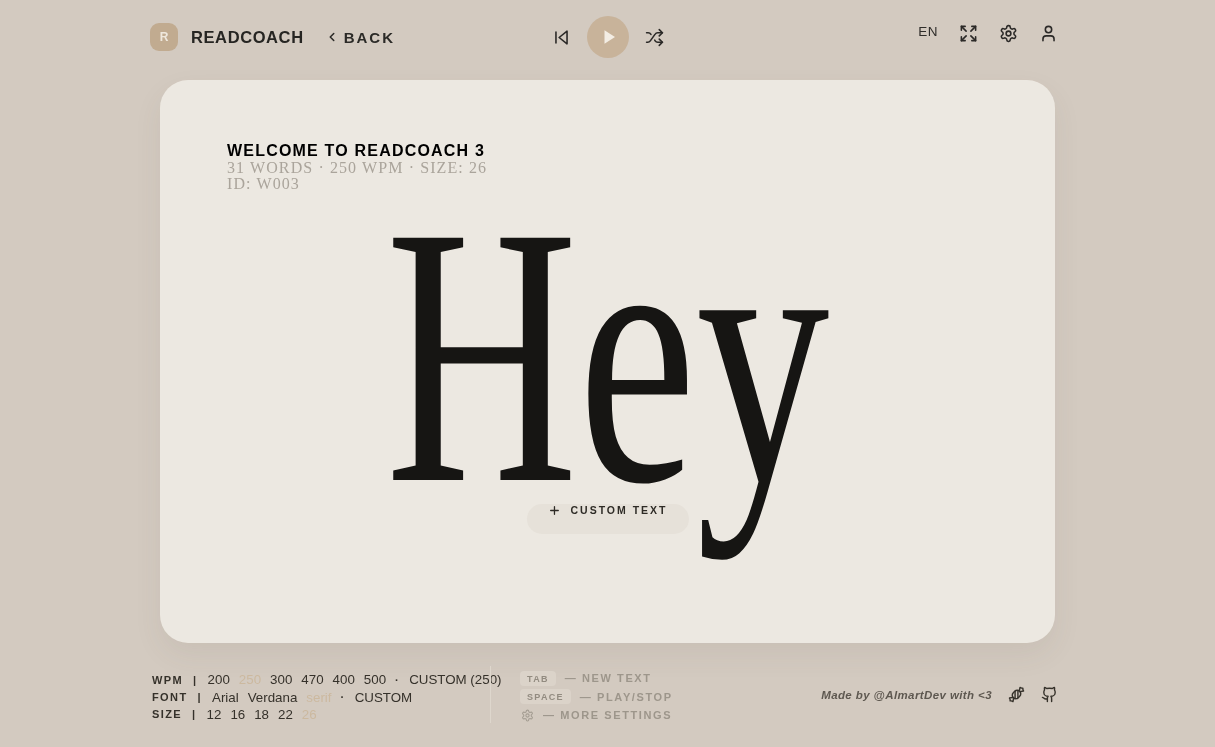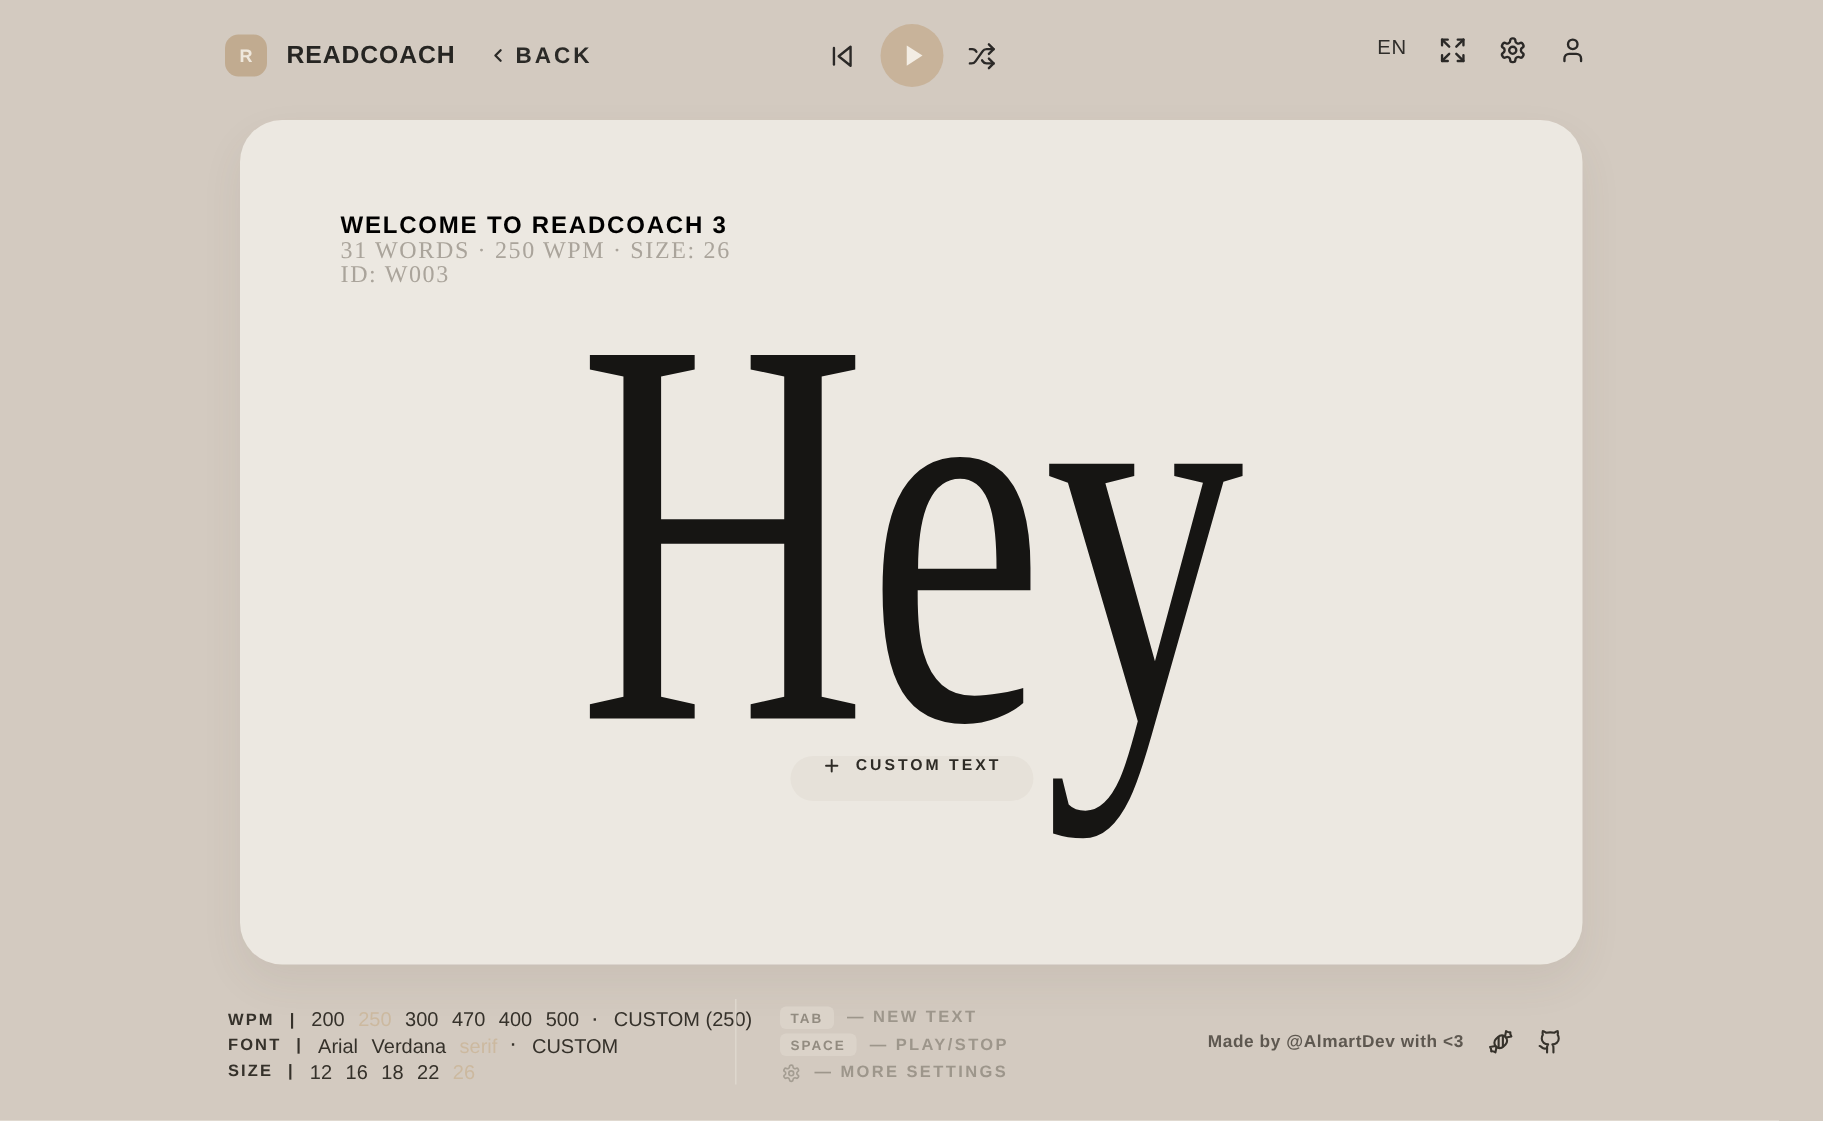--- a/index.html
+++ b/index.html
@@ -69,21 +69,21 @@
   .footer-divider { position:absolute; left:490px; top:666px; width:1px; height:57px; background:#ded7cd; }
 
   .shortcuts { position:absolute; left:520px; top:669px; font-size:11px; font-weight:700; letter-spacing:1.6px; color:#9d968b; }
   .sc-row { display:flex; align-items:center; height:18.5px; gap:9px; }
   .kbd {
     background:#dbd3c9; color:#928b80; border-radius:4px;
     font-size:9px; font-weight:700; letter-spacing:1.3px; padding:3px 7px 2px;
   }
   .kbd-icon { display:flex; align-items:center; color:#a49d92; padding-left:1px; }
 
-  .credits { position:absolute; right:173px; top:686px; display:flex; align-items:center; gap:16px; }
+  .credits { position:absolute; right:157px; top:686px; display:flex; align-items:center; gap:16px;font-style:italic; }
   .credits .txt { font-size:11.5px; font-weight:600; letter-spacing:.4px; color:#5e5850; }
   .credits .icon-btn { color:#36322b; }
 </style>
 </head>
 <body>
 
 <div>
 
   <header class="topbar">
     <div class="topbar-left">

